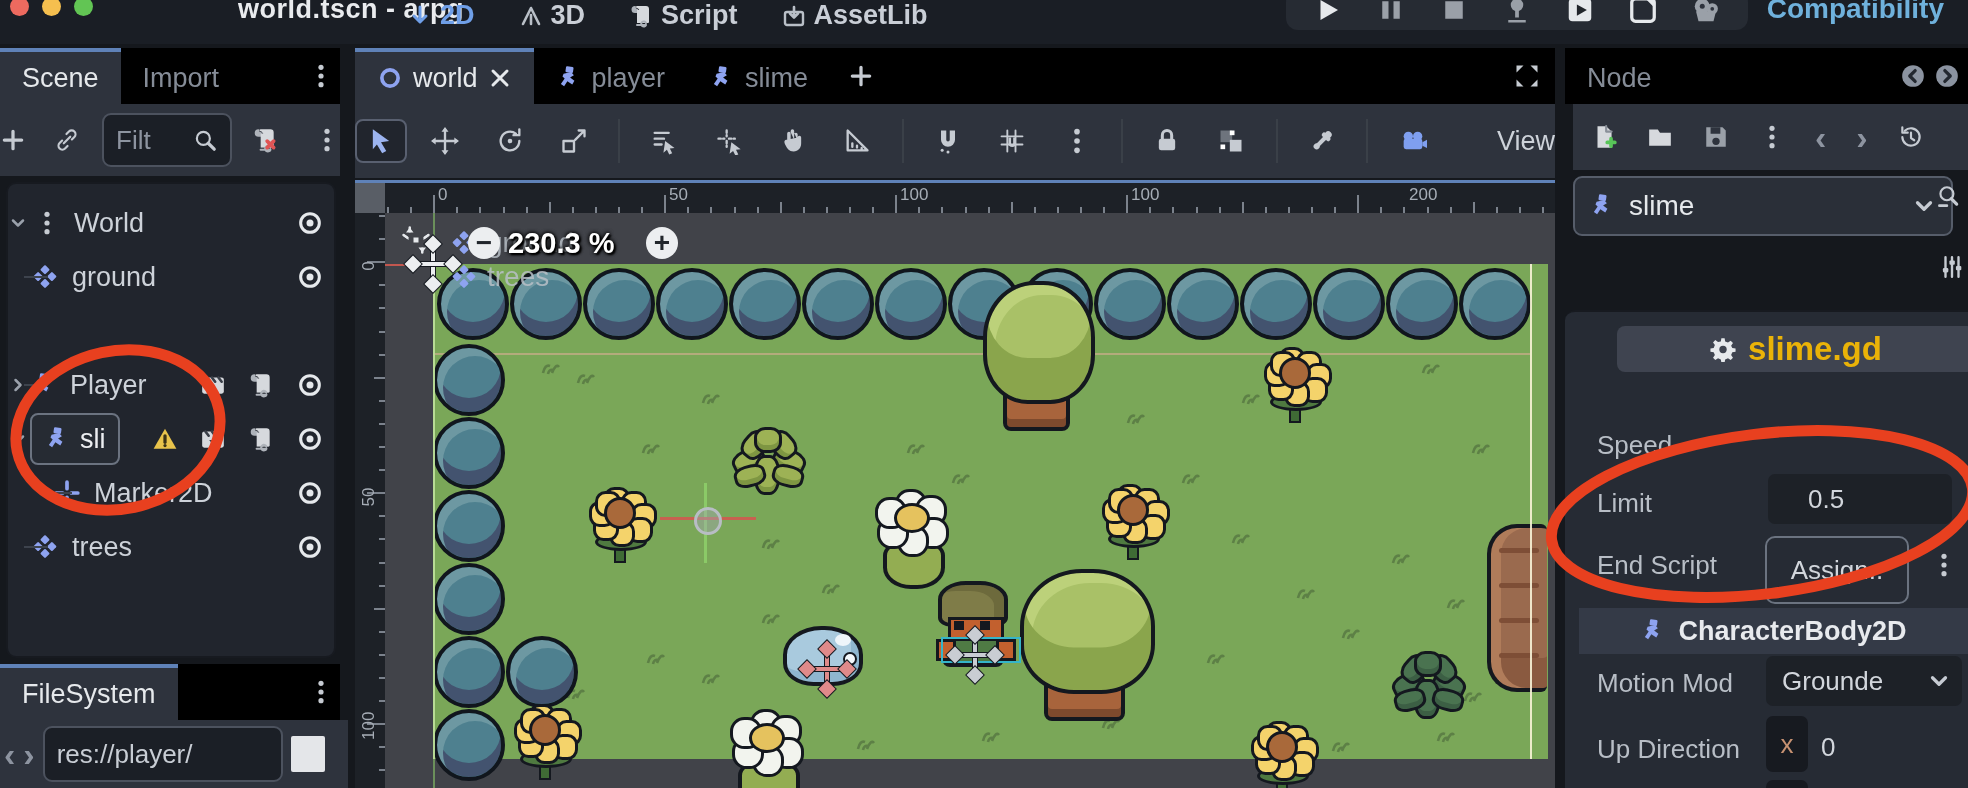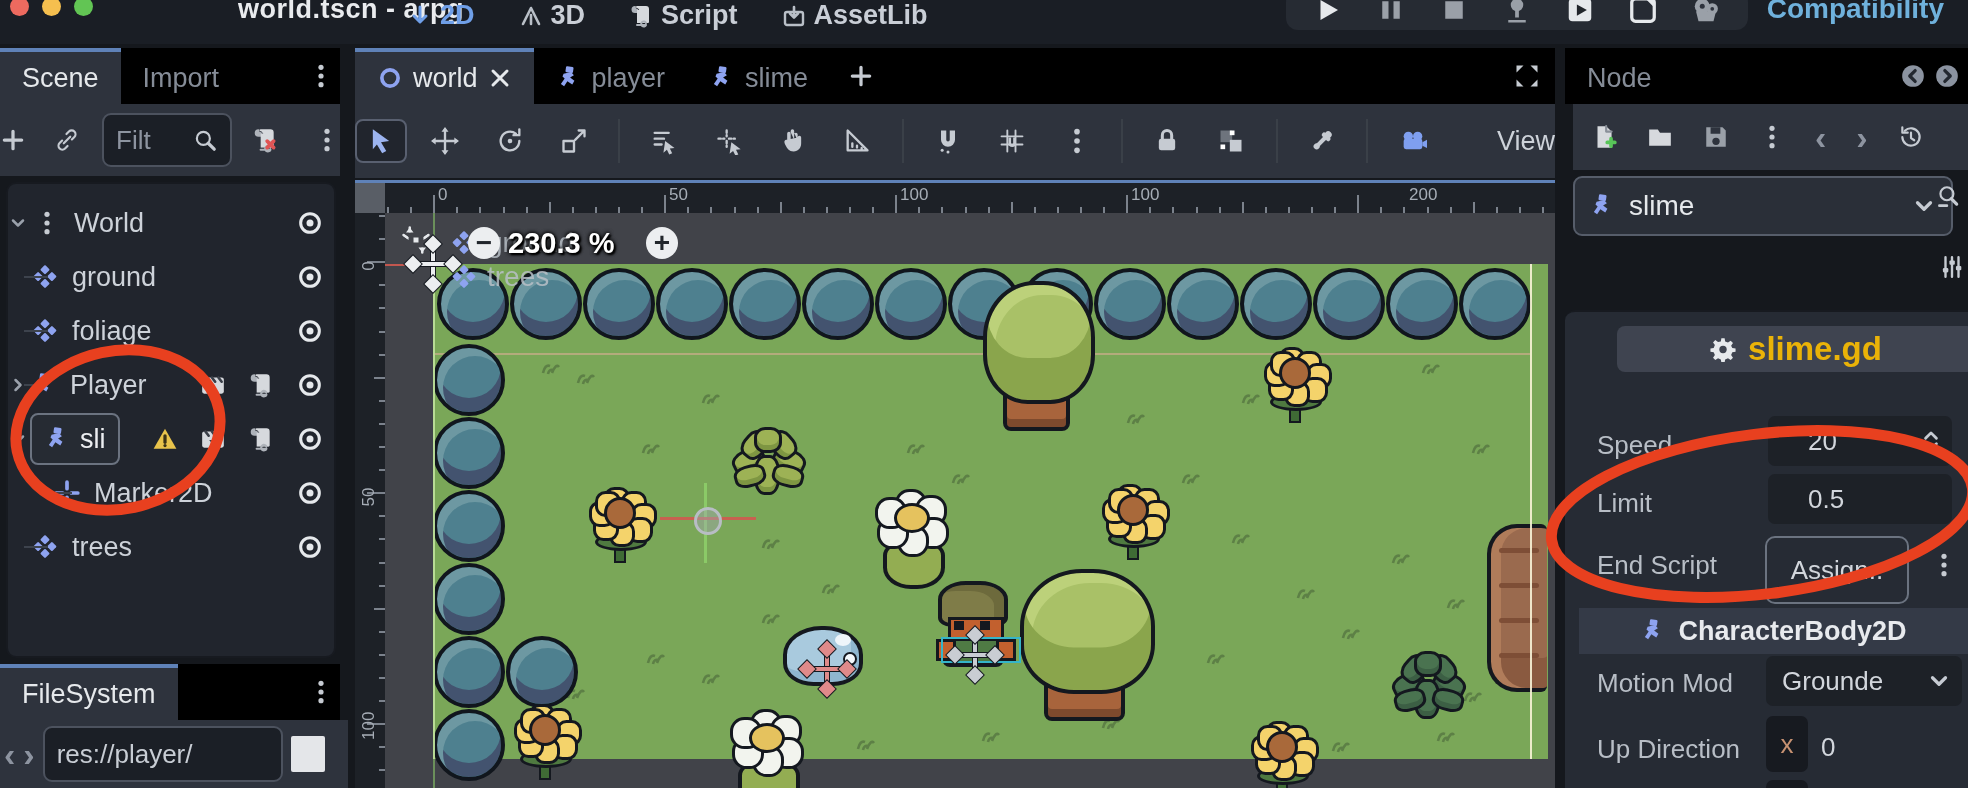--- a/index.html
+++ b/index.html
@@ -273,43 +273,20 @@
           <span class="nm">ground</span>
           <div class="badges">
             <span class="ibtn">
               <svg width="28" height="28" viewBox="0 0 24 24" fill="none" stroke="#c6cbd2" stroke-width="2" stroke-linecap="round" stroke-linejoin="round">
                 <circle cx="12" cy="12" r="8" stroke="#e6e9ec" stroke-width="2.6"></circle>
                 <circle cx="12" cy="12" r="3" fill="#e6e9ec" stroke="none"></circle>
               </svg>
             </span>
           </div>
         </div>
-        <div class="trow" style="top: 120px;">
-          <div class="guide" style="left: 16px; top: 26px; width: 24px; height: 2px;"></div>
-          <span style="width: 24px;"></span>
-          <span class="ibtn">
-            <svg width="26" height="26" viewBox="0 0 24 24" fill="none" stroke="#c6cbd2" stroke-width="2" stroke-linecap="round" stroke-linejoin="round">
-              <g fill="#8ea3f0" stroke="none" transform="rotate(45 12 12)">
-                <rect x="4" y="4" width="6.4" height="6.4" rx="1"></rect>
-                <rect x="13" y="4" width="6.4" height="6.4" rx="1"></rect>
-                <rect x="4" y="13" width="6.4" height="6.4" rx="1"></rect>
-                <rect x="13" y="13" width="6.4" height="6.4" rx="1"></rect>
-              </g>
-            </svg>
-          </span>
-          <span class="nm">foliage</span>
-          <div class="badges">
-            <span class="ibtn">
-              <svg width="28" height="28" viewBox="0 0 24 24" fill="none" stroke="#c6cbd2" stroke-width="2" stroke-linecap="round" stroke-linejoin="round">
-                <circle cx="12" cy="12" r="8" stroke="#e6e9ec" stroke-width="2.6"></circle>
-                <circle cx="12" cy="12" r="3" fill="#e6e9ec" stroke="none"></circle>
-              </svg>
-            </span>
-          </div>
-        </div>
         <div class="trow" style="top: 174px;">
           <div class="guide" style="left: 16px; top: 26px; width: 24px; height: 2px;"></div>
           <span class="ibtn">
             <svg width="20" height="20" viewBox="0 0 24 24" fill="none" stroke="#c6cbd2" stroke-width="2" stroke-linecap="round" stroke-linejoin="round">
               <path d="M9 6l6 6-6 6" stroke="#9aa1ab" stroke-width="3"></path>
             </svg>
           </span>
           <span style="width: 2px;"></span>
           <span class="ibtn">
             <svg width="26" height="26" viewBox="0 0 24 24" fill="none" stroke="#c6cbd2" stroke-width="2" stroke-linecap="round" stroke-linejoin="round">
@@ -1168,28 +1145,20 @@
             <svg width="26" height="26" viewBox="0 0 24 24" fill="none" stroke="#c6cbd2" stroke-width="2" stroke-linecap="round" stroke-linejoin="round">
               <g fill="#e6e9ec" stroke="none">
                 <path d="M10.5 2h3l.5 3 2.6 1.1 2.5-1.7 2.1 2.1-1.7 2.5L20.6 11l3 .5v3l-3 .5-1.1 2.6 1.7 2.5-2.1 2.1-2.5-1.7-2.6 1.1-.5 3h-3l-.5-3-2.6-1.1-2.5 1.7-2.1-2.1 1.7-2.5L3.4 15l-3-.5v-3l3-.5 1.1-2.6-1.7-2.5 2.1-2.1 2.5 1.7L10 5z"></path>
                 <circle cx="12" cy="12.5" r="3.4" fill="#3f4450"></circle>
               </g>
             </svg>
           </span>
         <span>slime.gd</span>
       </div>
       <span class="plabel" style="top:118px">Speed</span>
-      <div class="pval" style="left:203px;top:104px;width:184px;height:50px;">
-        <span style="margin-left:40px">20</span>
-        <span class="mkicon" style="margin-left: auto; margin-right: 8px; display: inline-flex; align-items: center;">
-            <svg width="26" height="26" viewBox="0 0 24 24" fill="none" stroke="#c6cbd2" stroke-width="2" stroke-linecap="round" stroke-linejoin="round">
-              <path d="M7 9.5l5-5 5 5M7 14.5l5 5 5-5" stroke-width="2.6"></path>
-            </svg>
-          </span>
-      </div>
       <span class="plabel" style="top:176px">Limit</span>
       <div class="pval" style="left:203px;top:162px;width:184px;height:50px;">
         <span style="margin-left:40px">0.5</span>
       </div>
       <span class="plabel" style="top:238px">End Script</span>
       <div class="abs" style="left:200px;top:224px;width:140px;height:64px;border:2px solid #6b7380;border-radius:10px;display:flex;align-items:center;justify-content:center;color:#d2d6dc;font-size:26px;">
         <span>Assign..</span>
       </div>
       <span class="abs mkicon" style="left: 366px; top: 240px; display: inline-flex; align-items: center;">
           <svg width="26" height="26" viewBox="0 0 24 24" fill="none" stroke="#c6cbd2" stroke-width="2" stroke-linecap="round" stroke-linejoin="round">

